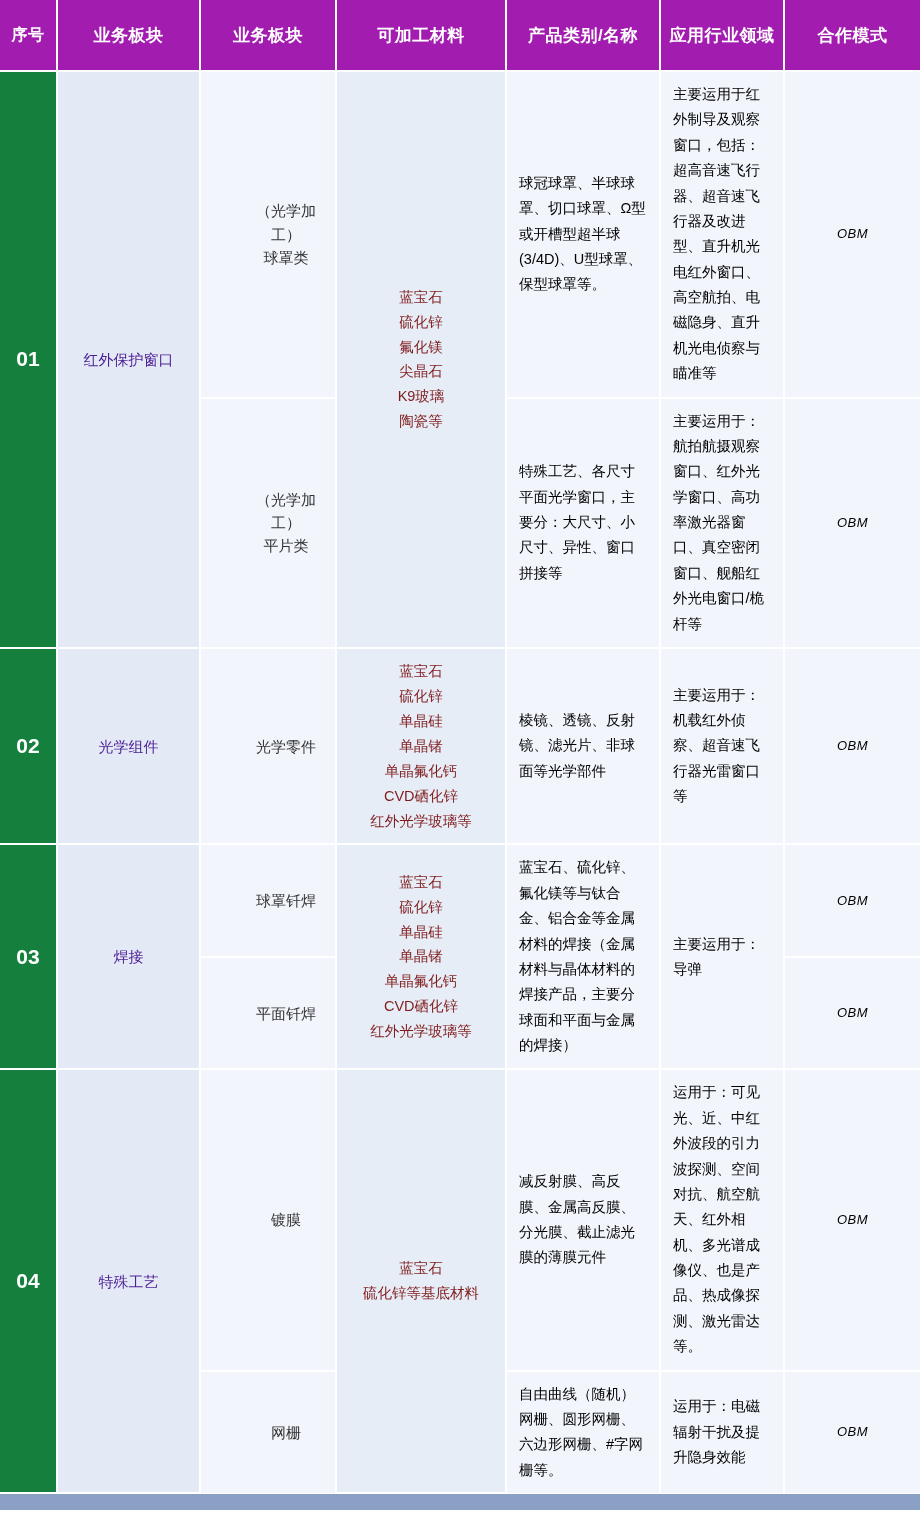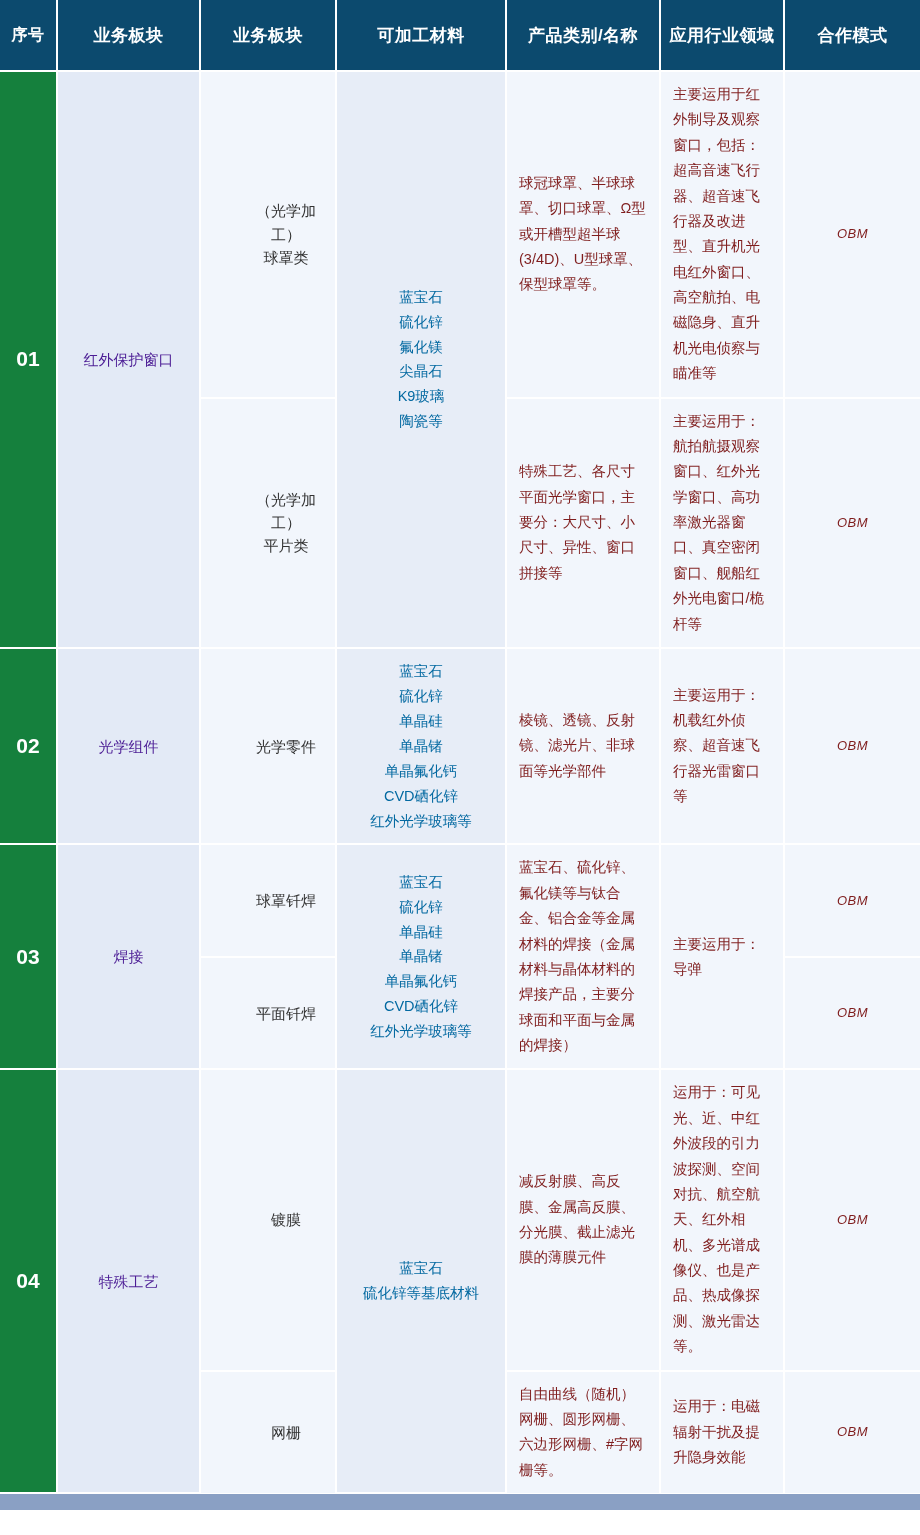--- a/index.html
+++ b/index.html
@@ -25,21 +25,21 @@
   }
   table.biz-table col.c0 { width: 57px; }
   table.biz-table col.c1 { width: 143px; }
   table.biz-table col.c2 { width: 136px; }
   table.biz-table col.c3 { width: 170px; }
   table.biz-table col.c4 { width: 154px; }
   table.biz-table col.c5 { width: 124px; }
   table.biz-table col.c6 { width: 136px; }
 
   thead th {
-    background: #0c4a6e;
+    background: #a21caf;
     color: #ffffff;
     font-size: 17px;
     font-weight: bold;
     height: 70px;
     text-align: center;
     border-right: 2px solid #ffffff;
     border-bottom: 2px solid #ffffff;
     padding: 0 4px;
     letter-spacing: 0.5px;
   }
@@ -47,21 +47,21 @@
   thead th.seq { font-size: 16px; }
 
   tbody td {
     border-right: 2px solid #ffffff;
     border-bottom: 2px solid #ffffff;
     font-size: 14.5px;
     line-height: 1.55;
     padding: 10px 12px;
     vertical-align: middle;
     background: #eef2f9;
-    color: #7f1d1d;
+    color: #000000;
   }
   tbody td.seq-cell {
     background: #15803d;
     color: #ffffff;
     font-size: 21px;
     font-weight: bold;
     text-align: center;
     padding: 0;
   }
   tbody td.sector-cell {
@@ -75,21 +75,21 @@
     text-align: center;
     font-size: 15px;
     color: #333;
     padding-left: 48px;
   }
   tbody td.mat-cell {
     background: #e7edf7;
     text-align: center;
     font-size: 14.5px;
     line-height: 1.72;
-    color: #0369a1;
+    color: #7f1d1d;
   }
   tbody td.prod-cell {
     background: #f2f6fc;
     text-align: left;
     line-height: 1.75;
     margin-left: 44px;
   }
   tbody td.app-cell {
     background: #f2f6fc;
     text-align: left;

